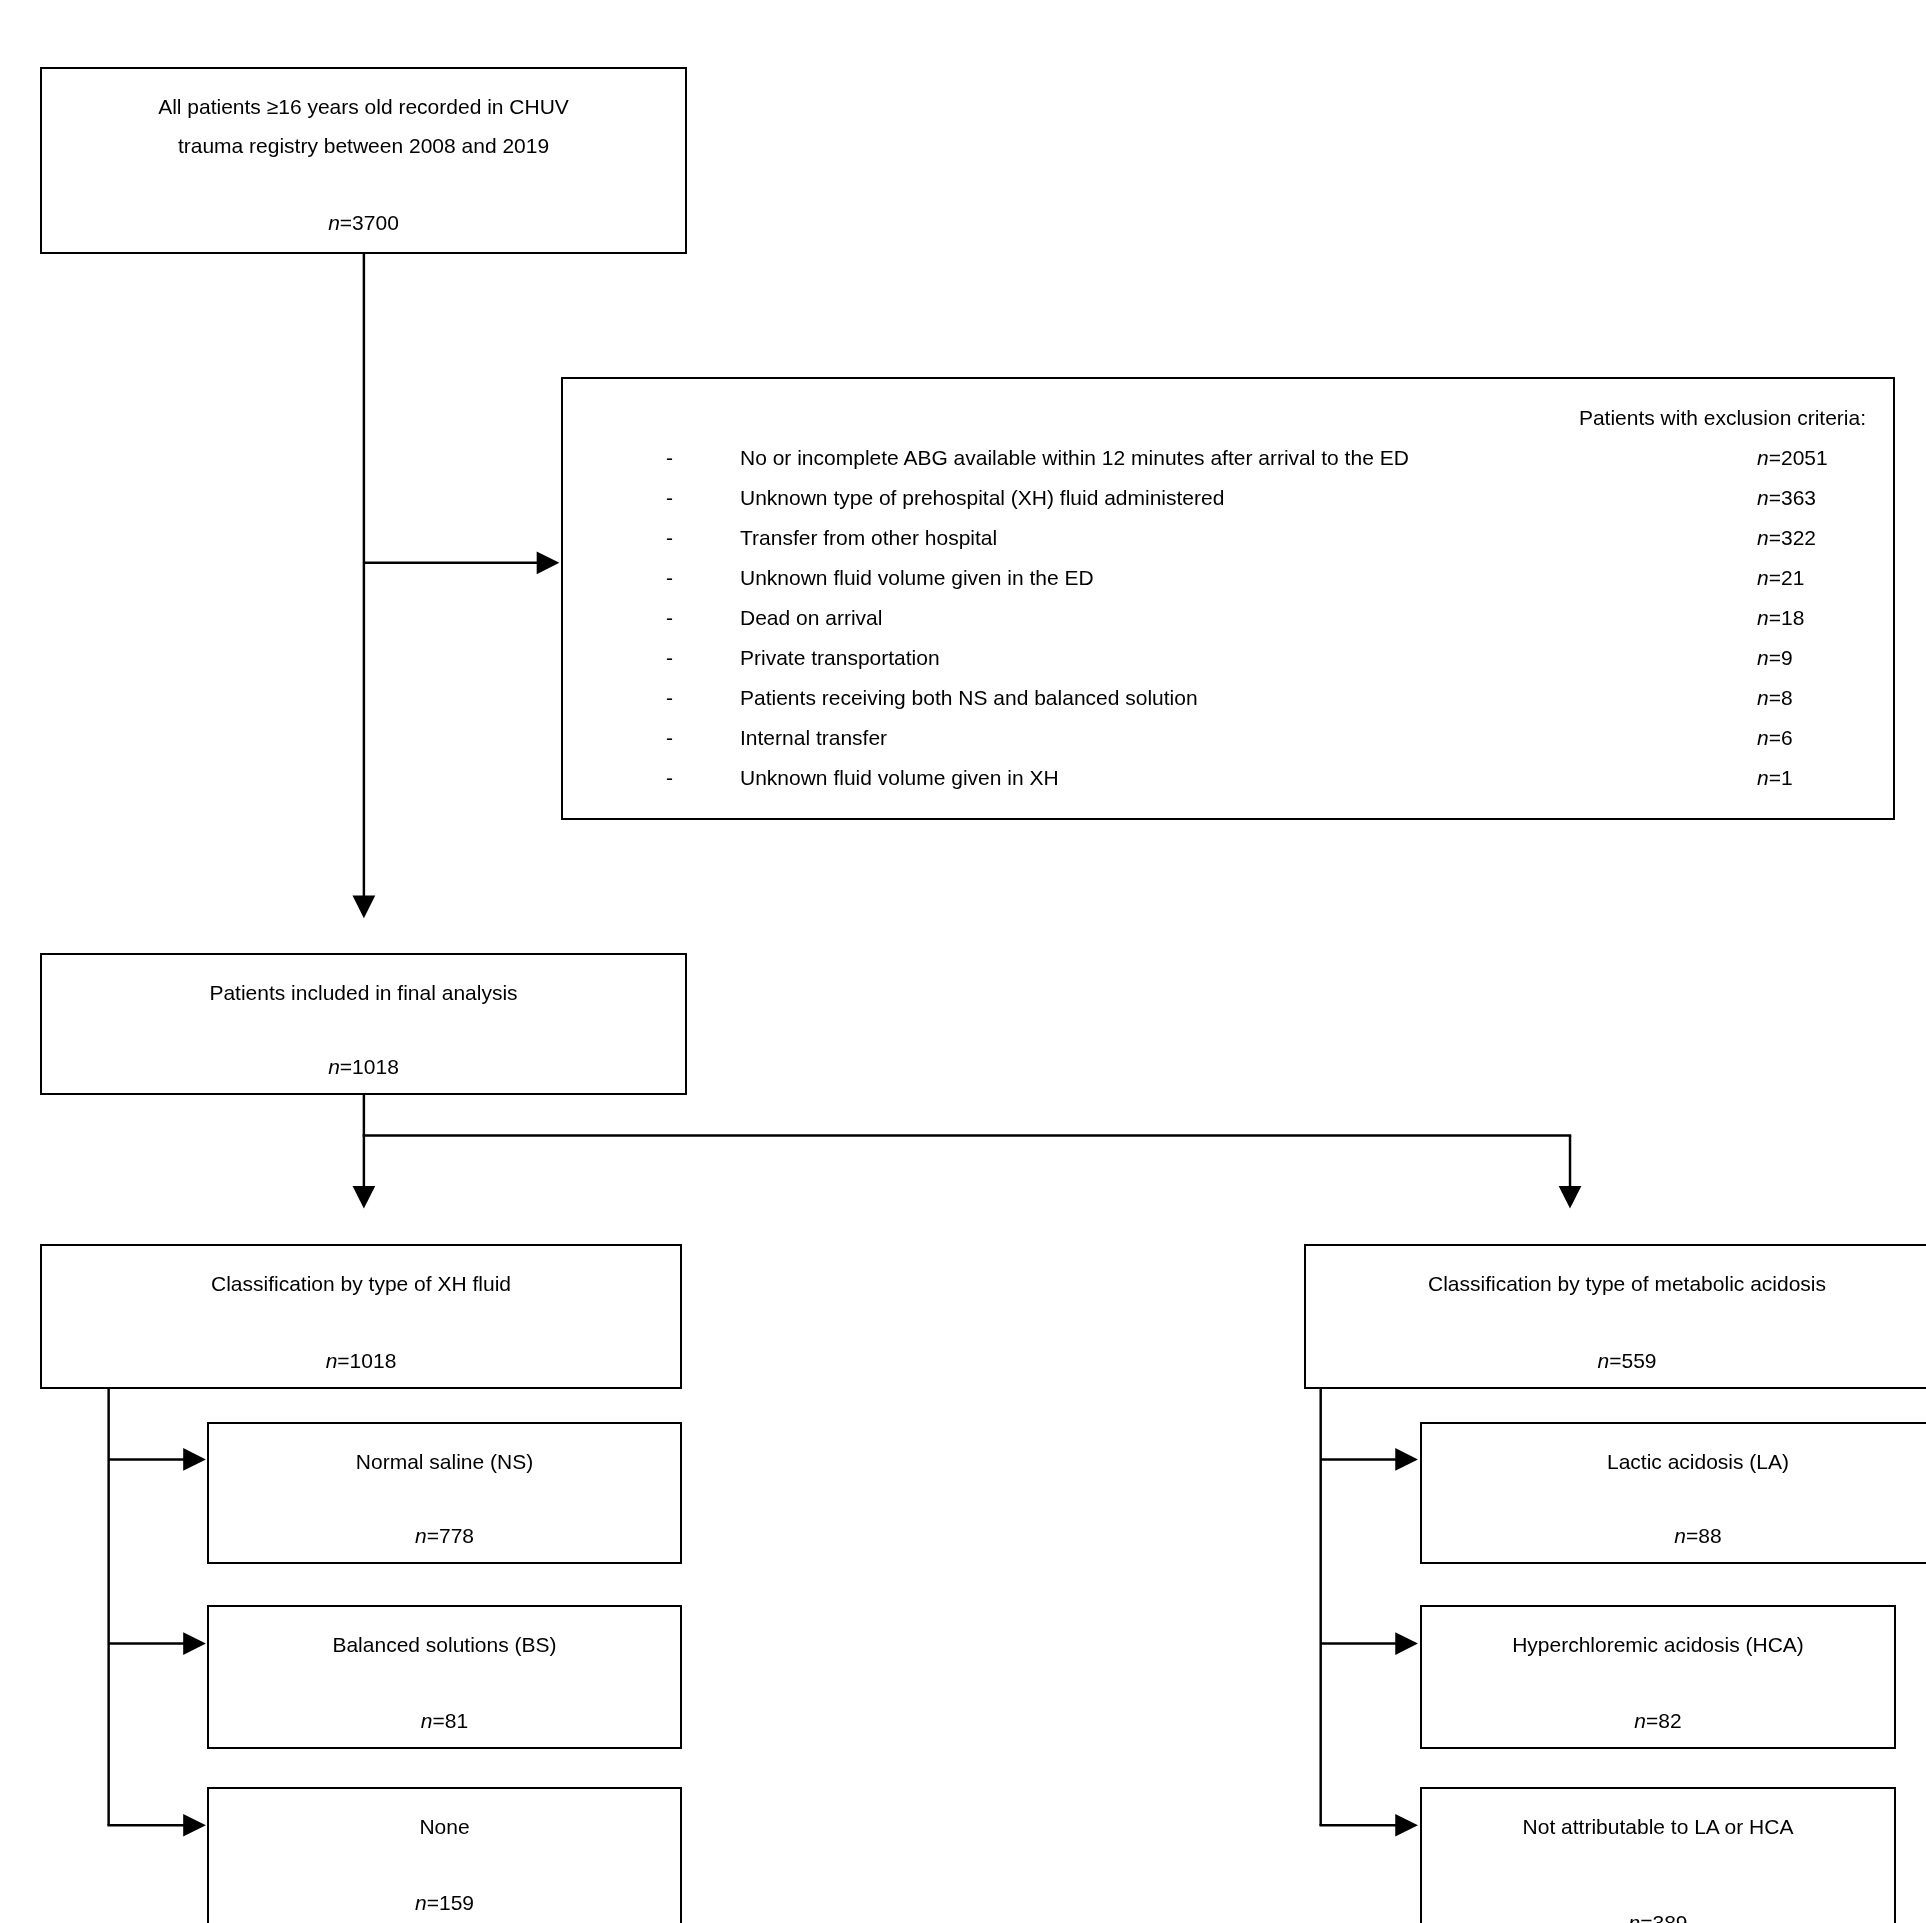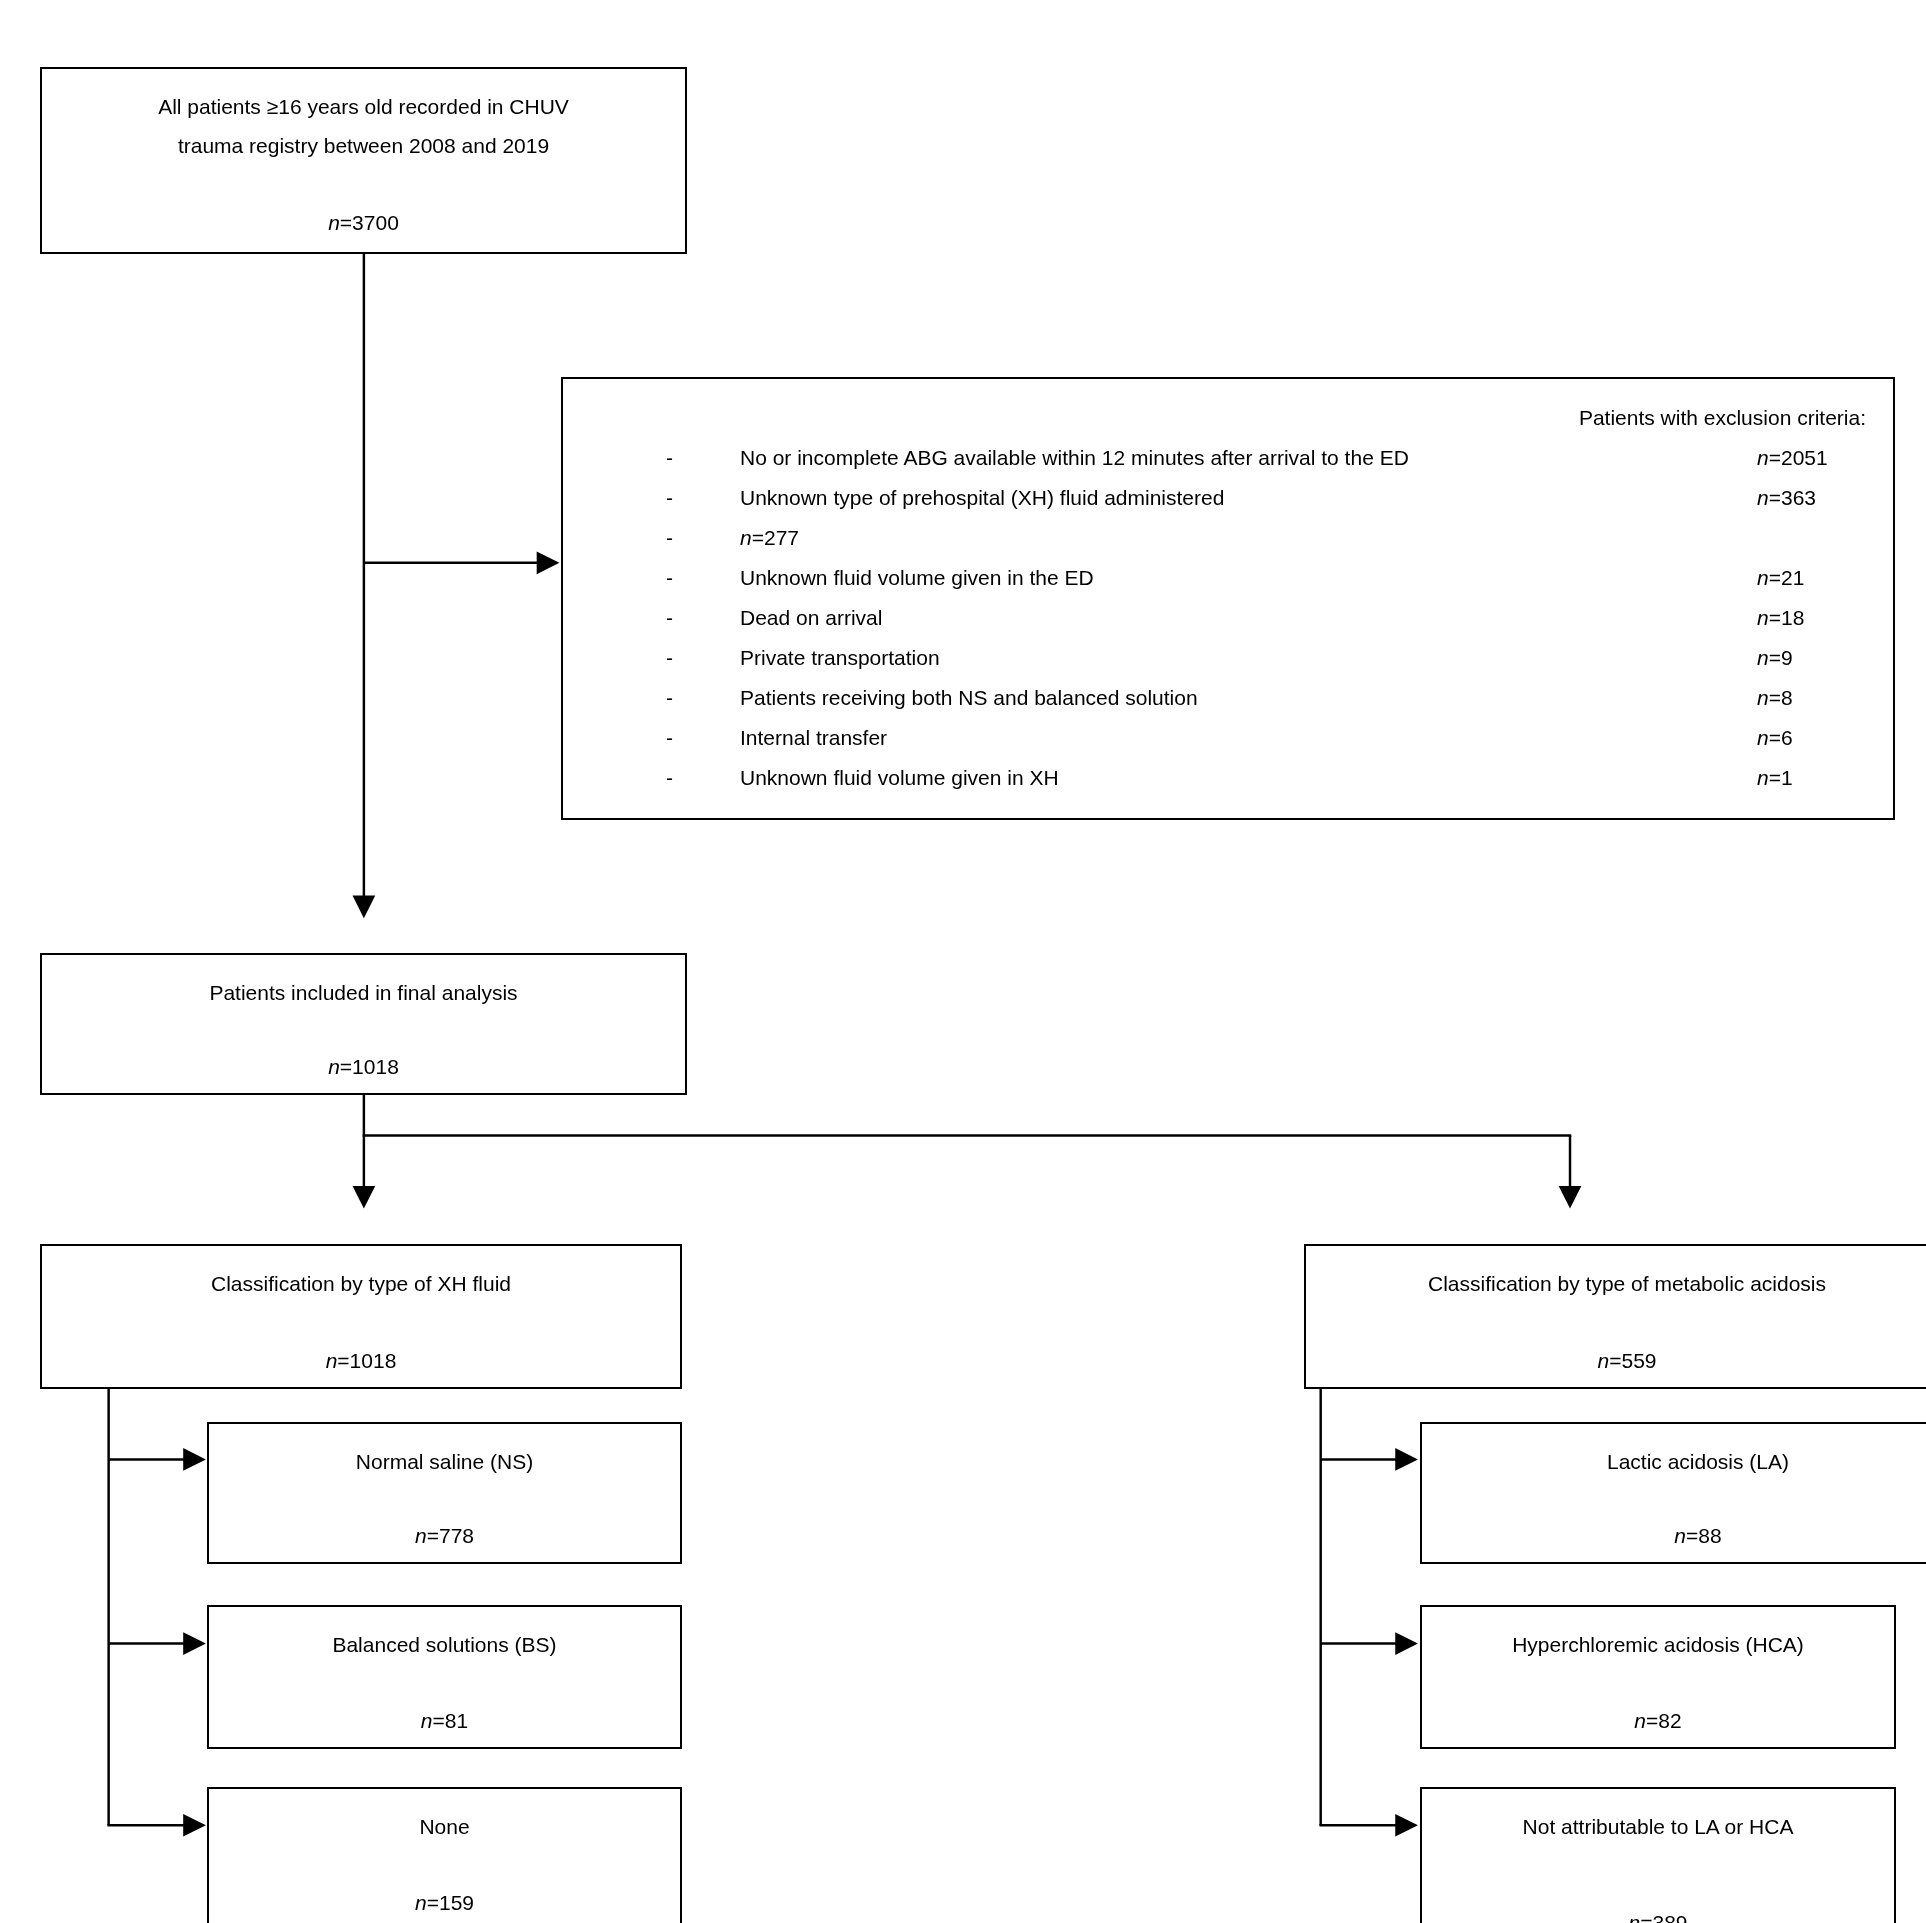--- a/index.html
+++ b/index.html
@@ -128,21 +128,22 @@
       <span class="excl-label">No or incomplete ABG available within 12 minutes after arrival to the ED</span>
       <span class="excl-n"><span class="nchar">n</span><span>=</span><span>2051</span></span>
     </div>
     <div class="excl-row">
       <span class="excl-dash">-</span>
       <span class="excl-label">Unknown type of prehospital (XH) fluid administered</span>
       <span class="excl-n"><span class="nchar">n</span><span>=</span><span>363</span></span>
     </div>
     <div class="excl-row">
       <span class="excl-dash">-</span>
-      <span class="excl-n"><span class="nchar">n</span><span>=</span><span>277</span></span>
+      <span class="excl-label">Transfer from other hospital</span>
+      <span class="excl-n"><span class="nchar">n</span><span>=</span><span>322</span></span>
     </div>
     <div class="excl-row">
       <span class="excl-dash">-</span>
       <span class="excl-label">Unknown fluid volume given in the ED</span>
       <span class="excl-n"><span class="nchar">n</span><span>=</span><span>21</span></span>
     </div>
     <div class="excl-row">
       <span class="excl-dash">-</span>
       <span class="excl-label">Dead on arrival</span>
       <span class="excl-n"><span class="nchar">n</span><span>=</span><span>18</span></span>

